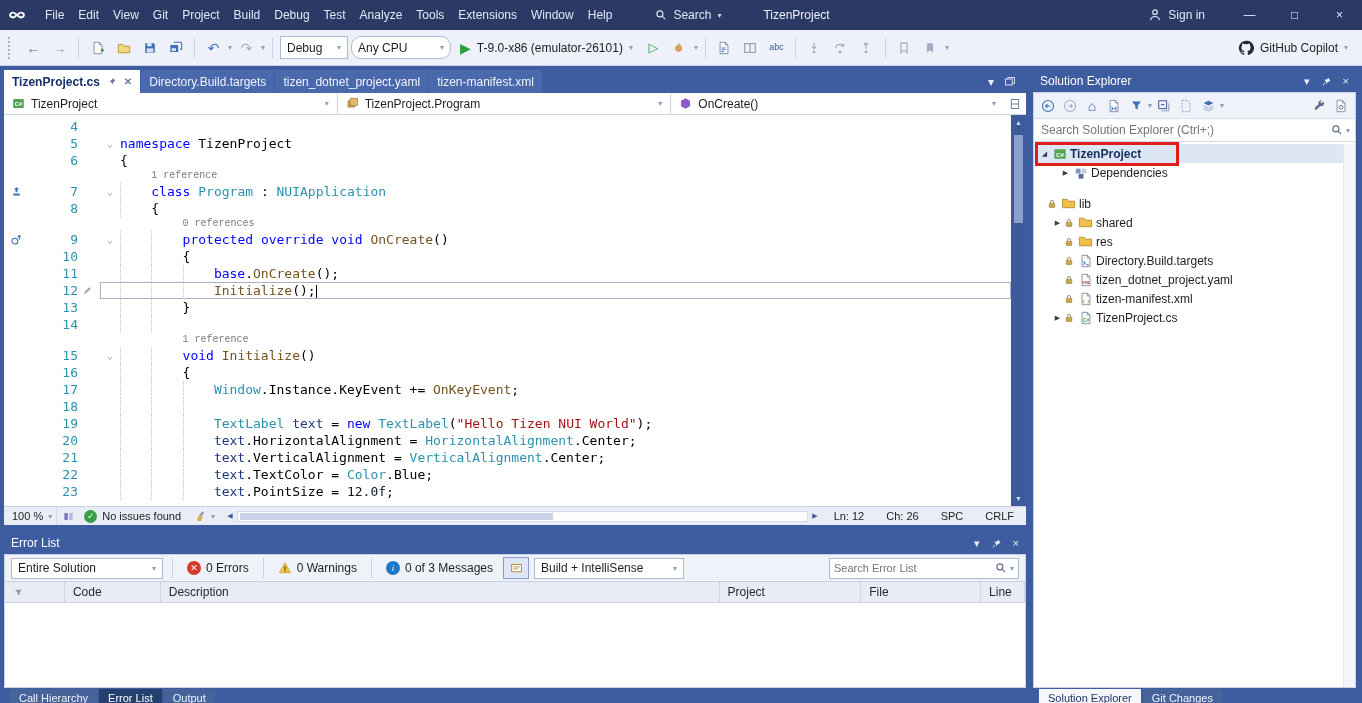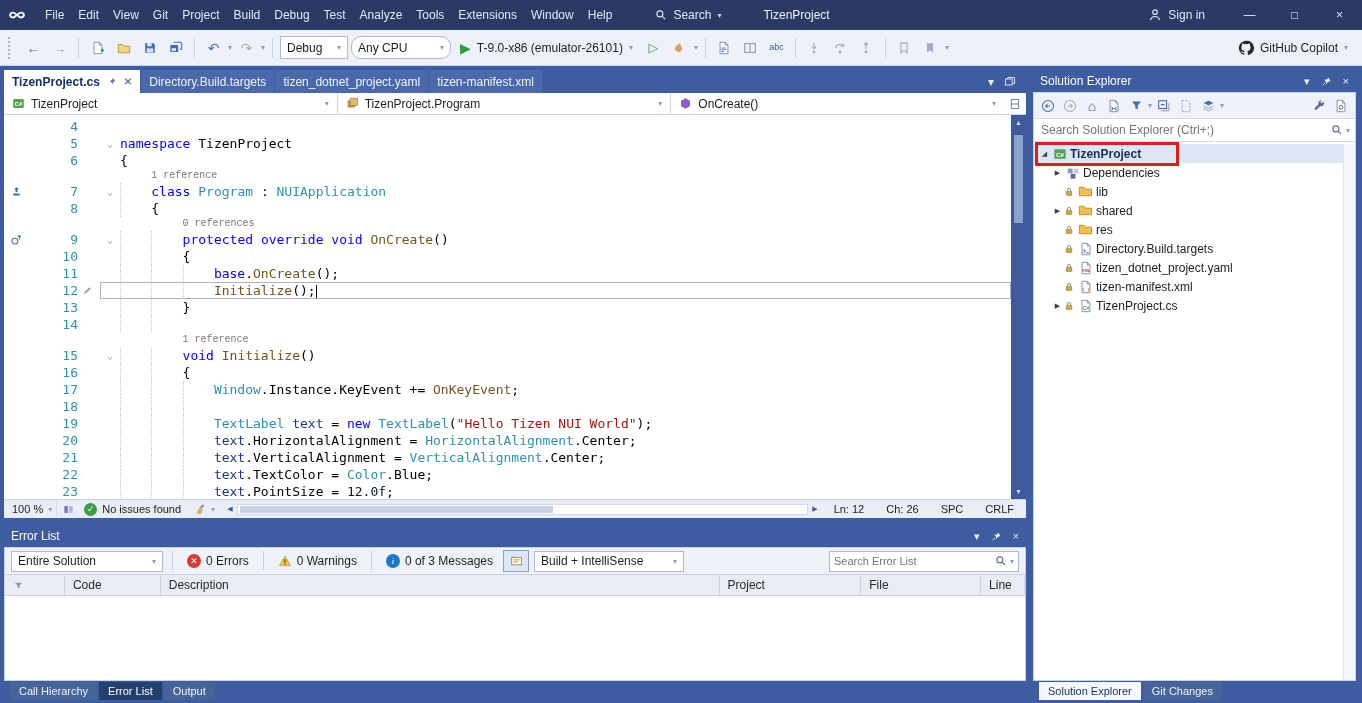--- a/index.html
+++ b/index.html
@@ -106,21 +106,21 @@
   .badge.inf{background:#1E78C8;font-family:"Liberation Serif",serif;font-style:italic;}
   .toggle-btn{width:26px;height:22px;border:1px solid #8A9CC8;background:#DDE7F8;display:flex;align-items:center;justify-content:center;}
   .el-search{margin-left:auto;width:190px;height:21px;background:#fff;border:1px solid #AEB9D2;display:flex;align-items:center;padding:0 4px;gap:3px;}
   .el-search input{flex:1;border:none;outline:none;font-size:11px;font-family:inherit;color:#444;min-width:0;}
   .el-grid{flex:1;background:#fff;border:1px solid #C9D2E4;display:flex;flex-direction:column;}
   .el-header{height:21px;background:#E9ECF4;border-bottom:1px solid #CDD5E4;display:flex;font-size:12px;color:#24292F;}
   .el-col{border-right:1px solid #CDD5E4;padding:2px 8px;display:flex;align-items:center;gap:4px;white-space:nowrap;overflow:hidden;}
   .el-body{flex:1;background:#fff;}
 
   
-  .ptabs{height:21px;display:flex;gap:2px;padding-left:6px;margin-top:1px;align-items:flex-start;}
+  .ptabs{height:14px;display:flex;gap:2px;padding-left:6px;margin-top:1px;align-items:flex-start;}
   .ptab{padding:3px 9px;font-size:11px;color:#EFF3FB;background:#46639A;white-space:nowrap;}
   .ptab.active-dark{background:#24406E;color:#FFFFFF;}
   .ptab.active-light{background:#F5F7FC;color:#17305F;}
 
   
   .se-panel{flex:1;display:flex;flex-direction:column;border:1px solid #C9D2E4;background:#fff;min-height:0;}
   .se-toolbar{height:26px;background:#EFF2F9;border-bottom:1px solid #D5DBEA;display:flex;align-items:center;gap:2px;padding:0 4px;}
   .se-btn{min-width:20px;height:22px;display:flex;align-items:center;justify-content:center;gap:1px;}
   .se-spacer{flex:1;}
   .se-search{height:23px;display:flex;border-bottom:1px solid #D5DBEA;align-items:center;background:#fff;}
@@ -858,136 +858,136 @@
               <div class="trow selected bold" style="padding-left: 4px;">
                 <span class="arrow">◢</span>
                 <span class="ticon">
                   <svg width="14" height="14" viewBox="0 0 16 16" xmlns="http://www.w3.org/2000/svg">
                     <rect x="1.5" y="2.5" width="13" height="11" rx="1" fill="#52A553"></rect>
                     <text x="8" y="11" font-size="7" font-family="sans-serif" fill="#fff" text-anchor="middle" font-weight="bold">C#</text>
                   </svg>
                 </span>
                 <span class="tlabel">TizenProject</span>
               </div>
-              <div class="trow" style="padding-left: 17px;">
+              <div class="trow" style="padding-left: 17px; margin-left: 8px;">
                 <span class="arrow">▶</span>
                 <span class="ticon">
                   <svg width="14" height="14" viewBox="0 0 16 16" xmlns="http://www.w3.org/2000/svg">
                     <rect x="2" y="3" width="5.5" height="5.5" fill="#8496C8"></rect>
                     <rect x="8.7" y="3" width="5.5" height="5.5" fill="#C4CBDF"></rect>
                     <rect x="5.3" y="9" width="5.5" height="5.5" fill="#5B6B9E"></rect>
                   </svg>
                 </span>
                 <span class="tlabel">Dependencies</span>
               </div>
+              <div class="trow" style=" margin-top: 12px;">
+                <span class="arrow"></span>
+                <span class="locki">
+                  <svg width="10" height="10" viewBox="0 0 16 16" xmlns="http://www.w3.org/2000/svg">
+                    <rect x="3.5" y="7" width="9" height="6.5" rx="1" fill="#C9A84C" stroke="#8A6D1C" stroke-width="0.8"></rect>
+                    <path d="M5.5 7V4.8a2.5 2.5 0 0 1 5 0V7" fill="none" stroke="#8A7250" stroke-width="1.3"></path>
+                  </svg>
+                </span>
+                <span class="ticon">
+                  <svg width="15" height="15" viewBox="0 0 16 16" xmlns="http://www.w3.org/2000/svg">
+                    <path d="M1.5 3.5h5l1.5 2h6.5v7h-13z" fill="#F2C04A" stroke="#B08A28" stroke-width="0.9"></path>
+                  </svg>
+                </span>
+                <span class="tlabel">lib</span>
+              </div>
+              <div class="trow" style="padding-left: 17px;">
+                <span class="arrow">▶</span>
+                <span class="locki">
+                  <svg width="10" height="10" viewBox="0 0 16 16" xmlns="http://www.w3.org/2000/svg">
+                    <rect x="3.5" y="7" width="9" height="6.5" rx="1" fill="#C9A84C" stroke="#8A6D1C" stroke-width="0.8"></rect>
+                    <path d="M5.5 7V4.8a2.5 2.5 0 0 1 5 0V7" fill="none" stroke="#8A7250" stroke-width="1.3"></path>
+                  </svg>
+                </span>
+                <span class="ticon">
+                  <svg width="15" height="15" viewBox="0 0 16 16" xmlns="http://www.w3.org/2000/svg">
+                    <path d="M1.5 3.5h5l1.5 2h6.5v7h-13z" fill="#F2C04A" stroke="#B08A28" stroke-width="0.9"></path>
+                  </svg>
+                </span>
+                <span class="tlabel">shared</span>
+              </div>
               <div class="trow" style="padding-left: 17px;">
                 <span class="arrow"></span>
                 <span class="locki">
                   <svg width="10" height="10" viewBox="0 0 16 16" xmlns="http://www.w3.org/2000/svg">
                     <rect x="3.5" y="7" width="9" height="6.5" rx="1" fill="#C9A84C" stroke="#8A6D1C" stroke-width="0.8"></rect>
                     <path d="M5.5 7V4.8a2.5 2.5 0 0 1 5 0V7" fill="none" stroke="#8A7250" stroke-width="1.3"></path>
                   </svg>
                 </span>
                 <span class="ticon">
                   <svg width="15" height="15" viewBox="0 0 16 16" xmlns="http://www.w3.org/2000/svg">
                     <path d="M1.5 3.5h5l1.5 2h6.5v7h-13z" fill="#F2C04A" stroke="#B08A28" stroke-width="0.9"></path>
                   </svg>
                 </span>
-                <span class="tlabel">lib</span>
+                <span class="tlabel">res</span>
+              </div>
+              <div class="trow" style="padding-left: 17px;">
+                <span class="arrow"></span>
+                <span class="locki">
+                  <svg width="10" height="10" viewBox="0 0 16 16" xmlns="http://www.w3.org/2000/svg">
+                    <rect x="3.5" y="7" width="9" height="6.5" rx="1" fill="#C9A84C" stroke="#8A6D1C" stroke-width="0.8"></rect>
+                    <path d="M5.5 7V4.8a2.5 2.5 0 0 1 5 0V7" fill="none" stroke="#8A7250" stroke-width="1.3"></path>
+                  </svg>
+                </span>
+                <span class="ticon">
+                  <svg width="14" height="14" viewBox="0 0 16 16" xmlns="http://www.w3.org/2000/svg">
+                    <path d="M3.5 1.5h6l3 3v10h-9z" fill="#fff" stroke="#7A86A0" stroke-width="1"></path>
+                    <path d="M9.5 1.5v3h3" fill="none" stroke="#7A86A0" stroke-width="1"></path>
+                    <path d="M5.2 8.5l1.8 1.8-1.8 1.8M8.3 12.3h2.8" stroke="#2B6FC8" stroke-width="1.2" fill="none"></path>
+                  </svg>
+                </span>
+                <span class="tlabel">Directory.Build.targets</span>
+              </div>
+              <div class="trow" style="padding-left: 17px;">
+                <span class="arrow"></span>
+                <span class="locki">
+                  <svg width="10" height="10" viewBox="0 0 16 16" xmlns="http://www.w3.org/2000/svg">
+                    <rect x="3.5" y="7" width="9" height="6.5" rx="1" fill="#C9A84C" stroke="#8A6D1C" stroke-width="0.8"></rect>
+                    <path d="M5.5 7V4.8a2.5 2.5 0 0 1 5 0V7" fill="none" stroke="#8A7250" stroke-width="1.3"></path>
+                  </svg>
+                </span>
+                <span class="ticon">
+                  <svg width="14" height="14" viewBox="0 0 16 16" xmlns="http://www.w3.org/2000/svg">
+                    <path d="M3.5 1.5h6l3 3v10h-9z" fill="#fff" stroke="#7A86A0" stroke-width="1"></path>
+                    <path d="M9.5 1.5v3h3" fill="none" stroke="#7A86A0" stroke-width="1"></path>
+                    <text x="8" y="13" font-size="4.6" font-family="sans-serif" fill="#C0392B" text-anchor="middle" font-weight="bold">YML</text>
+                  </svg>
+                </span>
+                <span class="tlabel">tizen_dotnet_project.yaml</span>
+              </div>
+              <div class="trow" style="padding-left: 17px;">
+                <span class="arrow"></span>
+                <span class="locki">
+                  <svg width="10" height="10" viewBox="0 0 16 16" xmlns="http://www.w3.org/2000/svg">
+                    <rect x="3.5" y="7" width="9" height="6.5" rx="1" fill="#C9A84C" stroke="#8A6D1C" stroke-width="0.8"></rect>
+                    <path d="M5.5 7V4.8a2.5 2.5 0 0 1 5 0V7" fill="none" stroke="#8A7250" stroke-width="1.3"></path>
+                  </svg>
+                </span>
+                <span class="ticon">
+                  <svg width="14" height="14" viewBox="0 0 16 16" xmlns="http://www.w3.org/2000/svg">
+                    <path d="M3.5 1.5h6l3 3v10h-9z" fill="#fff" stroke="#7A86A0" stroke-width="1"></path>
+                    <path d="M9.5 1.5v3h3" fill="none" stroke="#7A86A0" stroke-width="1"></path>
+                    <path d="M6 9l-1.8 2L6 13M10 9l1.8 2L10 13" stroke="#C07C2B" stroke-width="1.1" fill="none"></path>
+                  </svg>
+                </span>
+                <span class="tlabel">tizen-manifest.xml</span>
               </div>
               <div class="trow" style="padding-left: 17px;">
                 <span class="arrow">▶</span>
                 <span class="locki">
                   <svg width="10" height="10" viewBox="0 0 16 16" xmlns="http://www.w3.org/2000/svg">
                     <rect x="3.5" y="7" width="9" height="6.5" rx="1" fill="#C9A84C" stroke="#8A6D1C" stroke-width="0.8"></rect>
                     <path d="M5.5 7V4.8a2.5 2.5 0 0 1 5 0V7" fill="none" stroke="#8A7250" stroke-width="1.3"></path>
                   </svg>
                 </span>
                 <span class="ticon">
-                  <svg width="15" height="15" viewBox="0 0 16 16" xmlns="http://www.w3.org/2000/svg">
-                    <path d="M1.5 3.5h5l1.5 2h6.5v7h-13z" fill="#F2C04A" stroke="#B08A28" stroke-width="0.9"></path>
-                  </svg>
-                </span>
-                <span class="tlabel">shared</span>
-              </div>
-              <div class="trow" style="padding-left: 17px;">
-                <span class="arrow"></span>
-                <span class="locki">
-                  <svg width="10" height="10" viewBox="0 0 16 16" xmlns="http://www.w3.org/2000/svg">
-                    <rect x="3.5" y="7" width="9" height="6.5" rx="1" fill="#C9A84C" stroke="#8A6D1C" stroke-width="0.8"></rect>
-                    <path d="M5.5 7V4.8a2.5 2.5 0 0 1 5 0V7" fill="none" stroke="#8A7250" stroke-width="1.3"></path>
-                  </svg>
-                </span>
-                <span class="ticon">
-                  <svg width="15" height="15" viewBox="0 0 16 16" xmlns="http://www.w3.org/2000/svg">
-                    <path d="M1.5 3.5h5l1.5 2h6.5v7h-13z" fill="#F2C04A" stroke="#B08A28" stroke-width="0.9"></path>
-                  </svg>
-                </span>
-                <span class="tlabel">res</span>
-              </div>
-              <div class="trow" style="padding-left: 17px;">
-                <span class="arrow"></span>
-                <span class="locki">
-                  <svg width="10" height="10" viewBox="0 0 16 16" xmlns="http://www.w3.org/2000/svg">
-                    <rect x="3.5" y="7" width="9" height="6.5" rx="1" fill="#C9A84C" stroke="#8A6D1C" stroke-width="0.8"></rect>
-                    <path d="M5.5 7V4.8a2.5 2.5 0 0 1 5 0V7" fill="none" stroke="#8A7250" stroke-width="1.3"></path>
-                  </svg>
-                </span>
-                <span class="ticon">
-                  <svg width="14" height="14" viewBox="0 0 16 16" xmlns="http://www.w3.org/2000/svg">
-                    <path d="M3.5 1.5h6l3 3v10h-9z" fill="#fff" stroke="#7A86A0" stroke-width="1"></path>
-                    <path d="M9.5 1.5v3h3" fill="none" stroke="#7A86A0" stroke-width="1"></path>
-                    <path d="M5.2 8.5l1.8 1.8-1.8 1.8M8.3 12.3h2.8" stroke="#2B6FC8" stroke-width="1.2" fill="none"></path>
-                  </svg>
-                </span>
-                <span class="tlabel">Directory.Build.targets</span>
-              </div>
-              <div class="trow" style="padding-left: 17px;">
-                <span class="arrow"></span>
-                <span class="locki">
-                  <svg width="10" height="10" viewBox="0 0 16 16" xmlns="http://www.w3.org/2000/svg">
-                    <rect x="3.5" y="7" width="9" height="6.5" rx="1" fill="#C9A84C" stroke="#8A6D1C" stroke-width="0.8"></rect>
-                    <path d="M5.5 7V4.8a2.5 2.5 0 0 1 5 0V7" fill="none" stroke="#8A7250" stroke-width="1.3"></path>
-                  </svg>
-                </span>
-                <span class="ticon">
-                  <svg width="14" height="14" viewBox="0 0 16 16" xmlns="http://www.w3.org/2000/svg">
-                    <path d="M3.5 1.5h6l3 3v10h-9z" fill="#fff" stroke="#7A86A0" stroke-width="1"></path>
-                    <path d="M9.5 1.5v3h3" fill="none" stroke="#7A86A0" stroke-width="1"></path>
-                    <text x="8" y="13" font-size="4.6" font-family="sans-serif" fill="#C0392B" text-anchor="middle" font-weight="bold">YML</text>
-                  </svg>
-                </span>
-                <span class="tlabel">tizen_dotnet_project.yaml</span>
-              </div>
-              <div class="trow" style="padding-left: 17px;">
-                <span class="arrow"></span>
-                <span class="locki">
-                  <svg width="10" height="10" viewBox="0 0 16 16" xmlns="http://www.w3.org/2000/svg">
-                    <rect x="3.5" y="7" width="9" height="6.5" rx="1" fill="#C9A84C" stroke="#8A6D1C" stroke-width="0.8"></rect>
-                    <path d="M5.5 7V4.8a2.5 2.5 0 0 1 5 0V7" fill="none" stroke="#8A7250" stroke-width="1.3"></path>
-                  </svg>
-                </span>
-                <span class="ticon">
-                  <svg width="14" height="14" viewBox="0 0 16 16" xmlns="http://www.w3.org/2000/svg">
-                    <path d="M3.5 1.5h6l3 3v10h-9z" fill="#fff" stroke="#7A86A0" stroke-width="1"></path>
-                    <path d="M9.5 1.5v3h3" fill="none" stroke="#7A86A0" stroke-width="1"></path>
-                    <path d="M6 9l-1.8 2L6 13M10 9l1.8 2L10 13" stroke="#C07C2B" stroke-width="1.1" fill="none"></path>
-                  </svg>
-                </span>
-                <span class="tlabel">tizen-manifest.xml</span>
-              </div>
-              <div class="trow" style="padding-left: 17px;">
-                <span class="arrow">▶</span>
-                <span class="locki">
-                  <svg width="10" height="10" viewBox="0 0 16 16" xmlns="http://www.w3.org/2000/svg">
-                    <rect x="3.5" y="7" width="9" height="6.5" rx="1" fill="#C9A84C" stroke="#8A6D1C" stroke-width="0.8"></rect>
-                    <path d="M5.5 7V4.8a2.5 2.5 0 0 1 5 0V7" fill="none" stroke="#8A7250" stroke-width="1.3"></path>
-                  </svg>
-                </span>
-                <span class="ticon">
                   <svg width="14" height="14" viewBox="0 0 16 16" xmlns="http://www.w3.org/2000/svg">
                     <path d="M3.5 1.5h6l3 3v10h-9z" fill="#fff" stroke="#7A86A0" stroke-width="1"></path>
                     <path d="M9.5 1.5v3h3" fill="none" stroke="#7A86A0" stroke-width="1"></path>
                     <text x="8" y="13" font-size="5.5" font-family="sans-serif" fill="#37A93C" text-anchor="middle" font-weight="bold">C#</text>
                   </svg>
                 </span>
                 <span class="tlabel">TizenProject.cs</span>
               </div>
             </div>
           <div class="se-scroll"></div>

